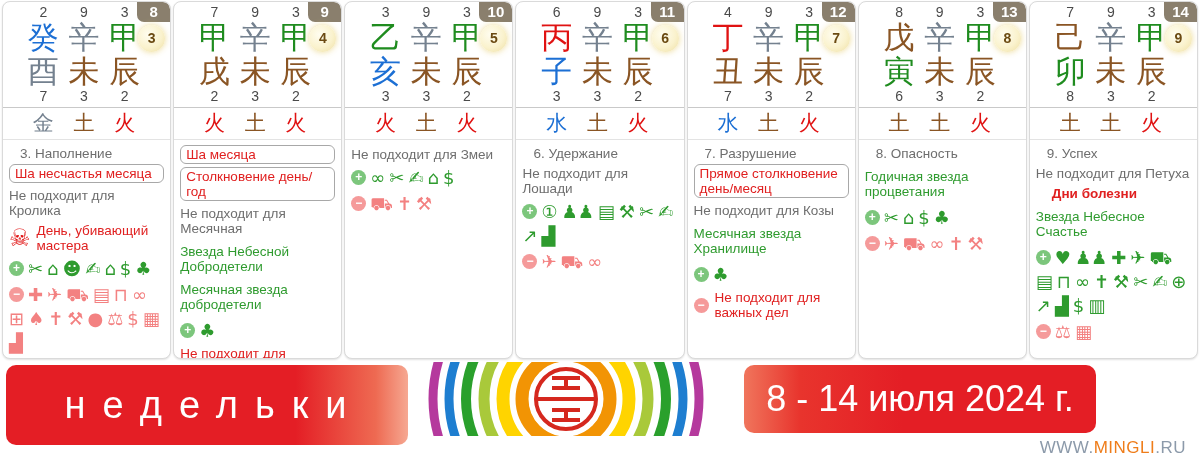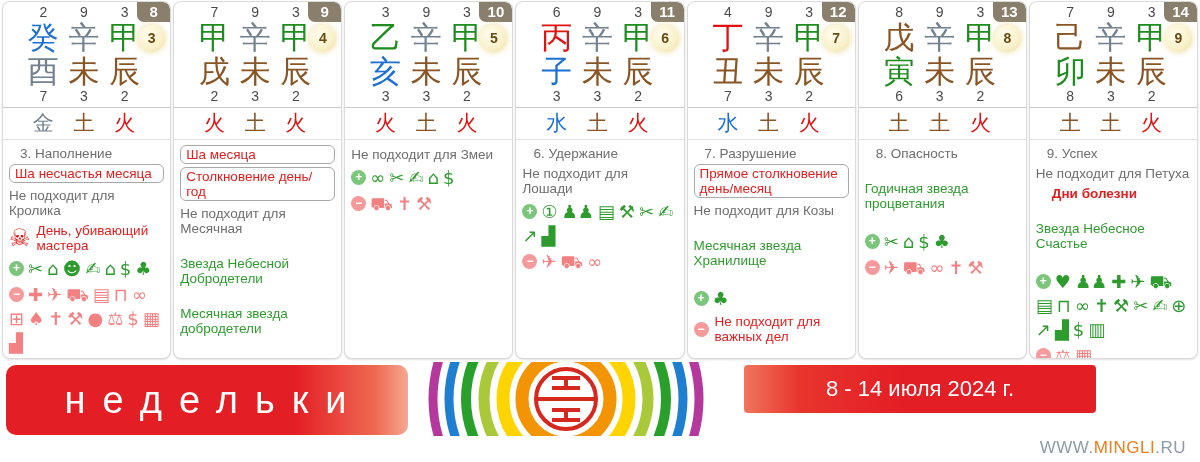--- a/index.html
+++ b/index.html
@@ -25,41 +25,41 @@
   .elements{margin-top:2px;}
   .elem{font-size:21px;height:26px;line-height:26px;font-family:"DejaVu Sans",sans-serif;}
   
   .water{color:#1c6fd4}.metal{color:#74818f}.wood{color:#1f8c1f}.fire{color:#e01212}.earth{color:#8a5524}
 
   .cbody{padding:2px 6px 4px;}
   .title{color:#6e6e6e;font-size:13.5px;margin:4px 11px 2px;}
   .boxed{border:1px solid #a8a8a8;border-radius:6px;color:#e02020;font-size:13.5px;
          padding:1px 5px;margin:3px 0;}
   .note-gray{color:#6e6e6e;font-size:13.5px;margin:5px 0;}
-  .note-green{color:#2f9b2f;font-size:13.5px;margin:20px 0;}
+  .note-green{color:#2f9b2f;font-size:13.5px;margin:8px 0;}
   .note-red{color:#e02020;font-size:13.5px;margin:5px 16px;font-weight:bold;}
   .flag{display:flex;align-items:center;gap:6px;color:#e02020;font-size:13.5px;margin:5px 0;}
   .flag-icon{font-size:24px;color:#e01212;line-height:1;font-family:"DejaVu Sans",sans-serif;}
   .icon-row{display:flex;flex-wrap:wrap;align-items:center;gap:3px 4px;margin:5px 0;}
   .icn{font-size:18px;line-height:21px;font-family:"DejaVu Sans",sans-serif;}
   .good .icn{color:#2e9b2e}
   .bad .icn{color:#f38181}
   .pm{display:inline-block;width:15px;height:15px;border-radius:50%;color:#fff;font-size:12px;
       line-height:15px;text-align:center;font-weight:bold;flex:0 0 15px;}
   .plus{background:#7cc67c}.minus{background:#f59a9a}
 
   
   .banner{position:relative;height:74px;margin-top:2px;}
-  .b-left{position:absolute;left:6px;top:3px;width:402px;height:70px;border-radius:10px;
+  .b-left{position:absolute;left:6px;top:3px;width:402px;height:80px;border-radius:10px;
      background:linear-gradient(90deg,#e41e25 0%,#e41e25 72%,#ee6a52 92%,#f6a892 100%);
      display:flex;align-items:center;justify-content:center;color:#fff;
      font-size:38px;letter-spacing:17px;padding-left:14px;box-sizing:border-box;}
-  .b-right{position:absolute;right:104px;top:3px;width:352px;height:48px;border-radius:4px;
+  .b-right{position:absolute;right:104px;top:3px;width:352px;height:68px;border-radius:10px;
      background:linear-gradient(90deg,#f0755c 0%,#e8342d 16%,#e41e25 45%);
-     display:flex;align-items:center;justify-content:center;color:#fff;font-size:22px;}
+     display:flex;align-items:center;justify-content:center;color:#fff;font-size:36px;}
   .arcs{position:absolute;left:378px;top:0;}
 
   
   .footer{height:24px;display:flex;justify-content:flex-end;align-items:center;padding-right:14px;}
   .footer a{text-decoration:none;font-size:17px;font-weight:normal;letter-spacing:.5px;}
   .f-gray{color:#8c9aaa}.f-brand{color:#ef7d1a}
 </style>
 </head>
 <body>
 

